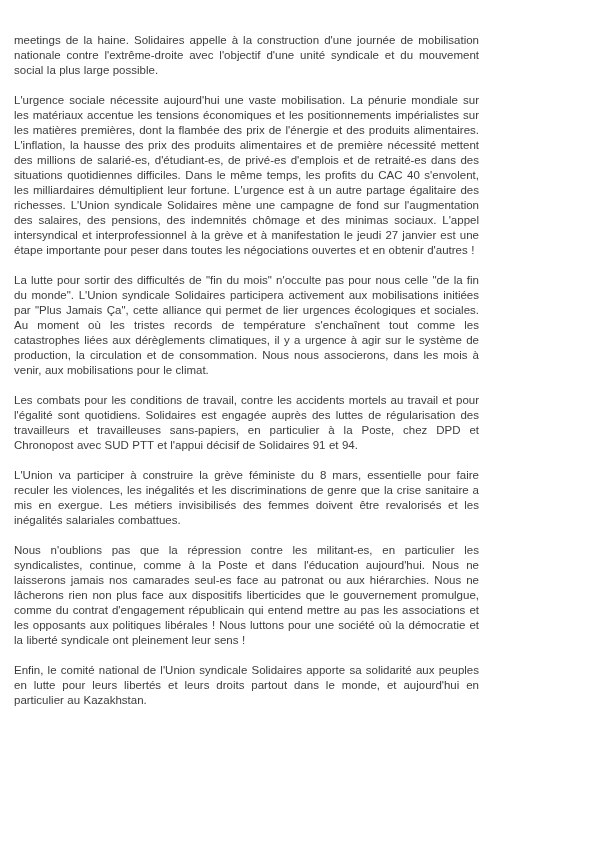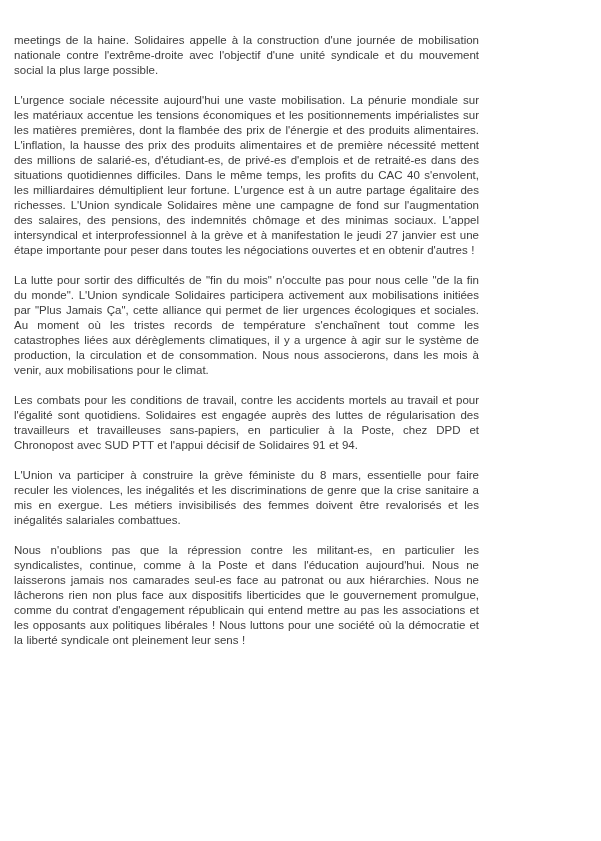--- a/index.html
+++ b/index.html
@@ -35,13 +35,14 @@
 </head>
 <body>
 
 <div class="page">
   <p>meetings de la haine. Solidaires appelle à la construction d'une journée de mobilisation nationale contre l'extrême-droite avec l'objectif d'une unité syndicale et du mouvement social la plus large possible.</p>
   <p>L'urgence sociale nécessite aujourd'hui une vaste mobilisation. La pénurie mondiale sur les matériaux accentue les tensions économiques et les positionnements impérialistes sur les matières premières, dont la flambée des prix de l'énergie et des produits alimentaires. L'inflation, la hausse des prix des pro­duits alimentaires et de première nécessité mettent des millions de salarié-es, d'étudiant-es, de privé-es d'emplois et de retraité-es dans des situations quotidiennes difficiles. Dans le même temps, les profits du CAC 40 s'envolent, les milliardaires démultiplient leur fortune. L'urgence est à un autre partage éga­litaire des richesses. L'Union syndicale Solidaires mène une campagne de fond sur l'augmentation des salaires, des pensions, des indemnités chômage et des minimas sociaux. L'appel intersyndical et inter­professionnel à la grève et à manifestation le jeudi 27 janvier est une étape importante pour peser dans toutes les négociations ouvertes et en obtenir d'autres&nbsp;!</p>
   <p>La lutte pour sortir des difficultés de "fin du mois" n'occulte pas pour nous celle "de la fin du monde". L'Union syndicale Solidaires participera activement aux mobilisations initiées par "Plus Jamais Ça", cette alliance qui permet de lier urgences écologiques et sociales. Au moment où les tristes records de tem­pérature s'enchaînent tout comme les catastrophes liées aux dérèglements climatiques, il y a urgence à agir sur le système de production, la circulation et de consommation. Nous nous associerons, dans les mois à venir, aux mobilisations pour le climat.</p>
   <p>Les combats pour les conditions de travail, contre les accidents mortels au travail et pour l'égalité sont quotidiens. Solidaires est engagée auprès des luttes de régularisation des travailleurs et travailleuses sans-papiers, en particulier à la Poste, chez DPD et Chronopost avec SUD PTT et l'appui décisif de So­lidaires 91 et 94.</p>
   <p>L'Union va participer à construire la grève féministe du 8 mars, essentielle pour faire reculer les violences, les inégalités et les discriminations de genre que la crise sanitaire a mis en exergue. Les métiers invisi­bilisés des femmes doivent être revalorisés et les inégalités salariales combattues.</p>
   <p>Nous n'oublions pas que la répression contre les militant-es, en particulier les syndicalistes, continue, comme à la Poste et dans l'éducation aujourd'hui. Nous ne laisserons jamais nos camarades seul-es face au patronat ou aux hiérarchies. Nous ne lâcherons rien non plus face aux dispositifs liberticides que le gouvernement promulgue, comme du contrat d'engagement républicain qui entend mettre au pas les associations et les opposants aux politiques libérales&nbsp;! Nous luttons pour une société où la démocratie et la liberté syndicale ont pleinement leur sens&nbsp;!</p>
+  <p>Enfin, le comité national de l'Union syndicale Solidaires apporte sa solidarité aux peuples en lutte pour leurs libertés et leurs droits partout dans le monde, et aujourd'hui en particulier au Kazakhstan.</p>
 </div>
 
 </body></html>

